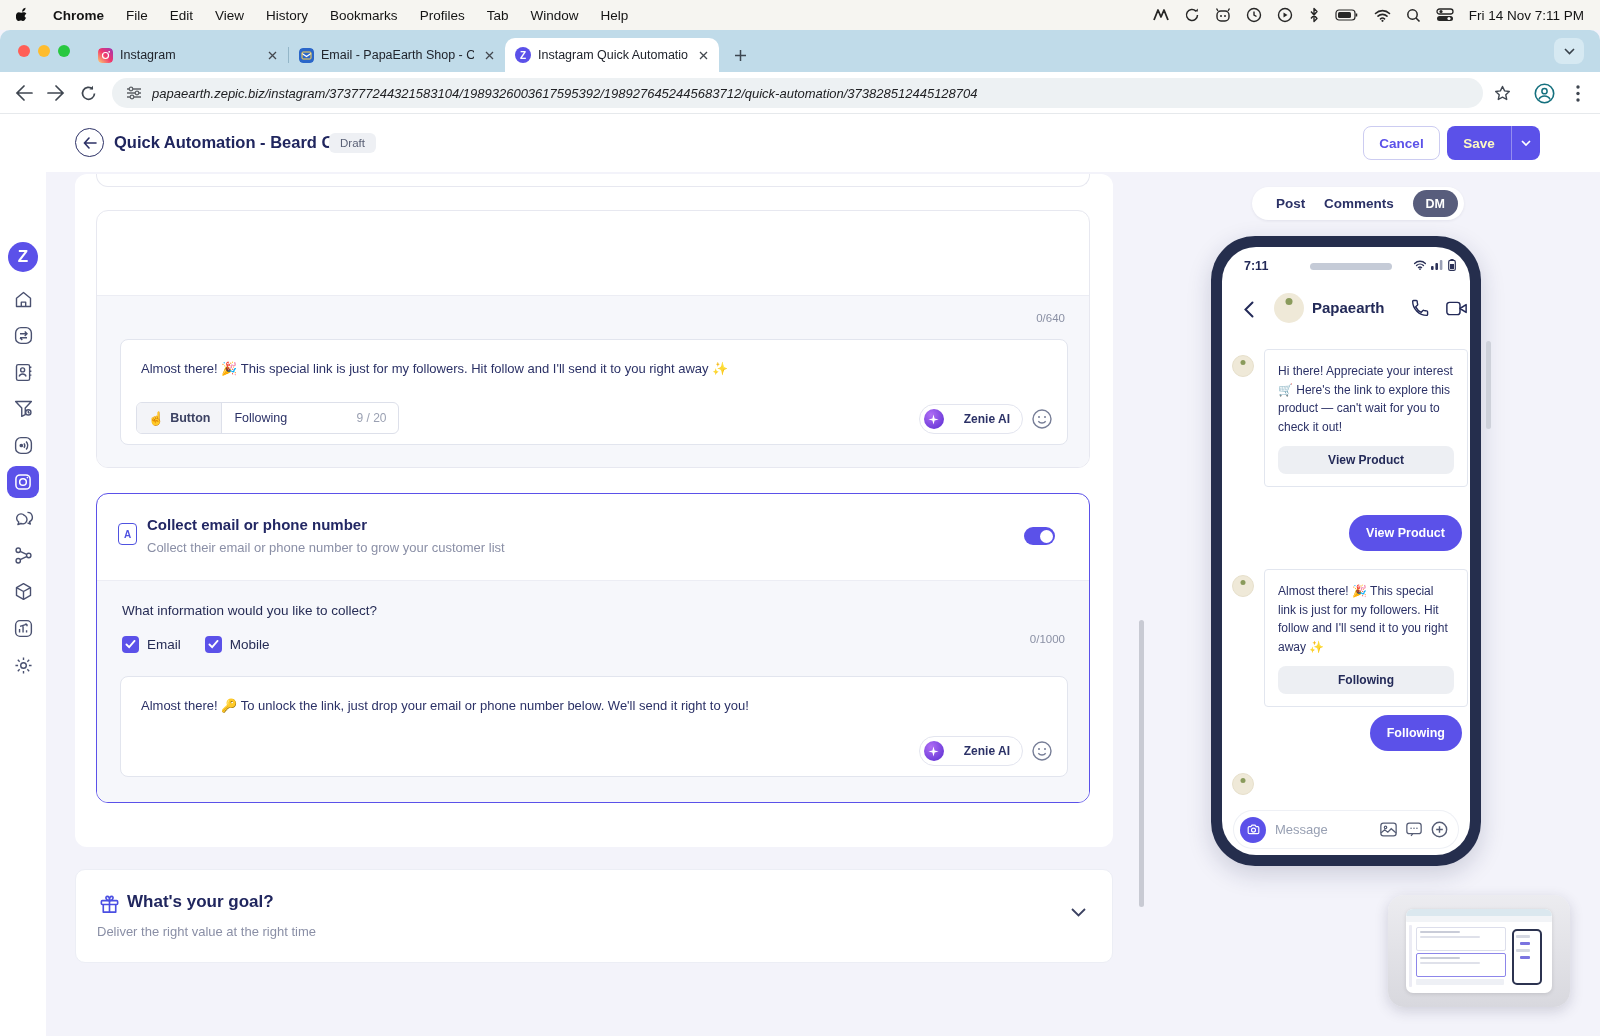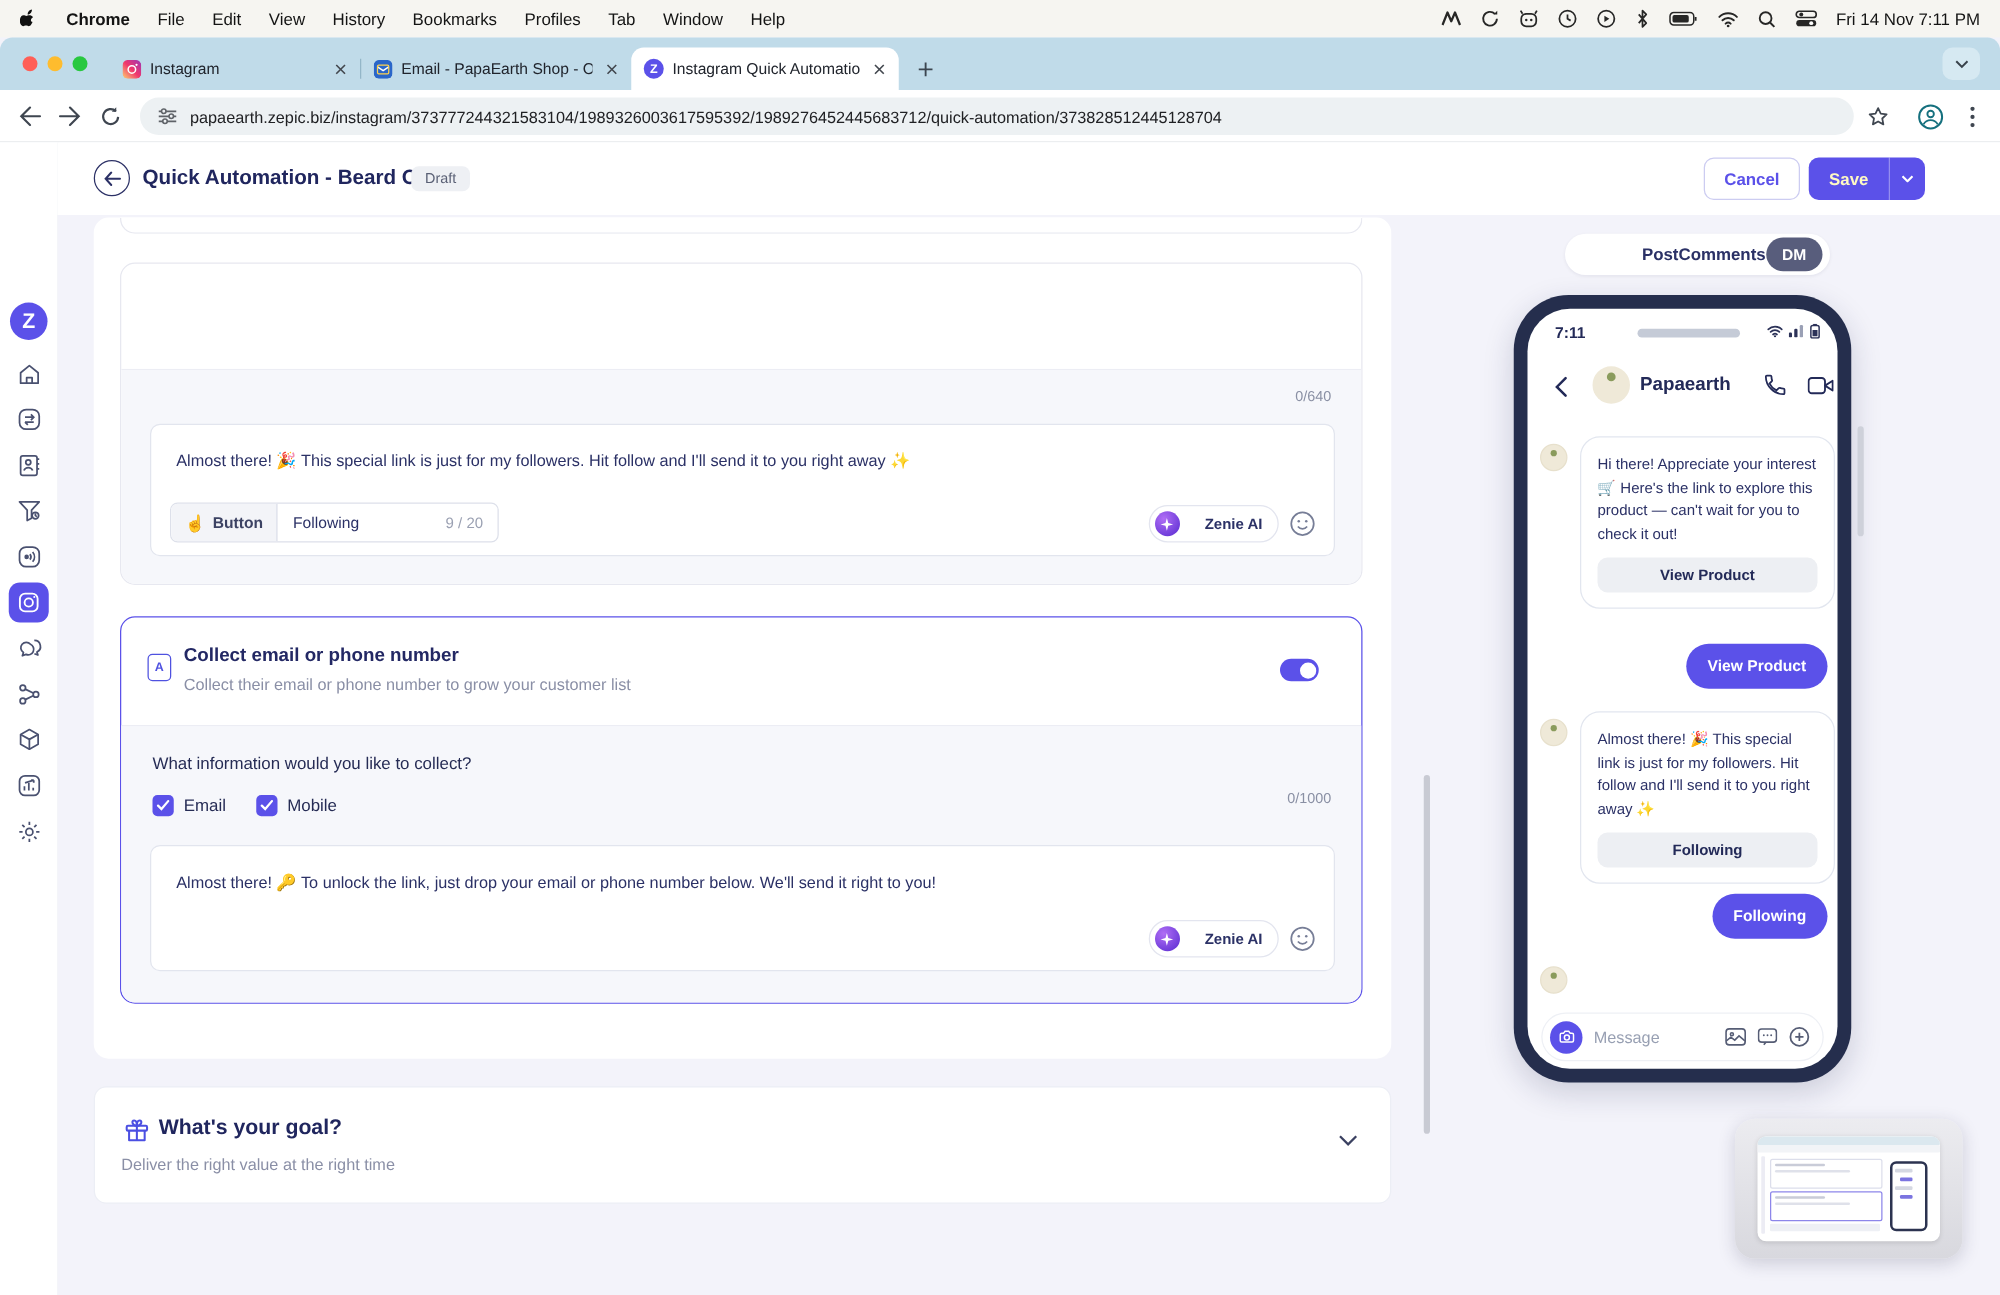--- a/index.html
+++ b/index.html
@@ -30,21 +30,21 @@
     display:flex;align-items:center;justify-content:center;flex:none;}
   .closex{width:16px;height:16px;border-radius:50%;display:flex;align-items:center;justify-content:center;flex:none;}
   .newtab{width:26px;height:26px;margin:0 0 4px 8px;display:flex;align-items:center;justify-content:center;}
   .strip-chevron{position:absolute;right:16px;top:8px;width:30px;height:26px;border-radius:8px;background:#d6e9f2;
     display:flex;align-items:center;justify-content:center;}
 
   
   .toolbar{left:0;top:72px;width:1600px;height:42px;background:#ffffff;border-bottom:1px solid #e6e9ec;box-sizing:border-box;}
   .navbtn{position:absolute;top:9px;width:24px;height:24px;display:flex;align-items:center;justify-content:center;}
   .omnibox{position:absolute;left:112px;top:6px;width:1371px;height:30px;background:#edf1f3;border-radius:15px;
-    display:flex;align-items:center;padding:0 14px;box-sizing:border-box;gap:10px;}
+    display:flex;align-items:center;padding:0 14px;box-sizing:border-box;gap:10px;font-style:italic;}
   .url{font-size:13px;color:#202124;white-space:nowrap;overflow:hidden;}
 
   
   .appbase{left:0;top:114px;width:1600px;height:922px;background:#ffffff;}
   .sidebar{left:0;top:114px;width:46px;height:922px;background:#fff;border-right:1px solid #ebedf4;}
   .side-ic{position:absolute;left:50%;transform:translateX(-50%);width:32px;height:32px;display:flex;
     align-items:center;justify-content:center;border-radius:9px;}
   .side-ic.active{background:#5b51e9;}
   .zlogo{position:absolute;left:50%;transform:translateX(-50%);top:128px;width:30px;height:30px;border-radius:50%;
     background:#5b51e9;color:#fff;font-weight:700;font-size:17px;display:flex;align-items:center;justify-content:center;}
@@ -98,42 +98,42 @@
 
   .goalcard{position:absolute;left:29px;top:697px;width:1038px;height:94px;background:#fff;border:1px solid #eceef5;
     border-radius:10px;box-sizing:border-box;}
   .goaltitle{position:absolute;left:51px;top:22px;font-size:17px;font-weight:700;color:#20265e;}
   .goalsub{position:absolute;left:21px;top:54px;font-size:13px;color:#8a8fa6;}
 
   .mainscroll{position:absolute;left:1093px;top:448px;width:5px;height:287px;border-radius:3px;background:#c8cad3;}
 
   
   .seg-tabs{position:absolute;left:1206px;top:15px;width:212px;height:33px;background:#fff;border-radius:17px;
-    display:flex;align-items:center;justify-content:flex-end;padding:0 6px 0 24px;box-sizing:border-box;
+    display:flex;align-items:center;justify-content:space-between;padding:0 6px 0 24px;box-sizing:border-box;
     box-shadow:0 1px 3px rgba(20,20,60,.07);}
   .seg{font-size:13.5px;font-weight:600;color:#2b3166;}
   .seg.pill{background:#585d7c;color:#fff;border-radius:14px;height:27px;display:flex;align-items:center;
     padding:0 13px;font-size:12.5px;font-weight:700;}
 
   .phone{position:absolute;left:1165px;top:64px;width:270px;height:630px;border-radius:44px;background:#252e4d;
     box-shadow:0 8px 24px rgba(30,35,80,.18);}
   .screen{position:absolute;left:11px;top:11px;width:248px;height:608px;background:#fff;border-radius:34px;overflow:hidden;}
   .ptime{position:absolute;left:22px;top:12px;font-size:12.5px;font-weight:700;color:#232a58;}
   .notch{position:absolute;left:88px;top:16px;width:82px;height:7px;border-radius:4px;background:#c5cbd7;}
   .statics{position:absolute;right:14px;top:12px;display:flex;align-items:center;gap:4px;}
   .chathead{position:absolute;left:0;top:44px;width:100%;height:38px;}
   .pavatar{width:30px;height:30px;border-radius:50%;background:#efe9d8;position:relative;}
   .pavatar::after{content:'';position:absolute;left:50%;top:5px;transform:translateX(-50%);width:7px;height:7px;
     border-radius:50%;background:#8a9b5c;}
   .pname{font-size:15px;font-weight:700;color:#232a58;}
   .msgs{position:absolute;left:0;top:92px;width:100%;height:478px;overflow:hidden;}
   .bavatar{position:absolute;width:22px;height:22px;border-radius:50%;background:#efe9d8;border:1px solid #e7e0cc;box-sizing:border-box;}
   .bavatar::after{content:'';position:absolute;left:50%;top:4px;transform:translateX(-50%);width:5px;height:5px;
     border-radius:50%;background:#8a9b5c;}
-  .bubble{position:absolute;left:42px;width:204px;background:#fff;border:1px solid #e2e6ef;border-radius:16px;
+  .bubble{position:absolute;left:42px;width:204px;background:#fff;border:1px solid #e2e6ef;border-radius:4px;
     box-sizing:border-box;padding:12px 13px;font-size:12px;line-height:1.55;color:#2b3166;}
   .bubble .inbtn{margin-top:10px;height:28px;background:#edeff3;border-radius:8px;display:flex;align-items:center;
     justify-content:center;font-size:12px;font-weight:600;color:#232a58;}
   .ububble{position:absolute;right:8px;background:#5b51e9;color:#fff;border-radius:19px;padding:11px 17px;
     font-size:12.5px;font-weight:600;}
   .msgbar{position:absolute;left:12px;right:12px;bottom:7px;height:37px;background:#fff;border-radius:19px;
     box-shadow:0 0 0 1px #eef0f5,0 -4px 10px rgba(255,255,255,.9);display:flex;align-items:center;padding:0 10px 0 6px;
     box-sizing:border-box;gap:9px;z-index:3;}
   .camcirc{width:26px;height:26px;border-radius:50%;background:#5b51e9;display:flex;align-items:center;justify-content:center;}
   .msgph{font-size:13px;color:#98a0b3;flex:1;}

